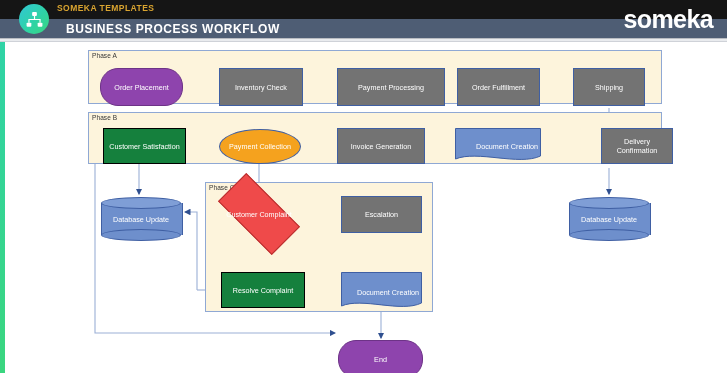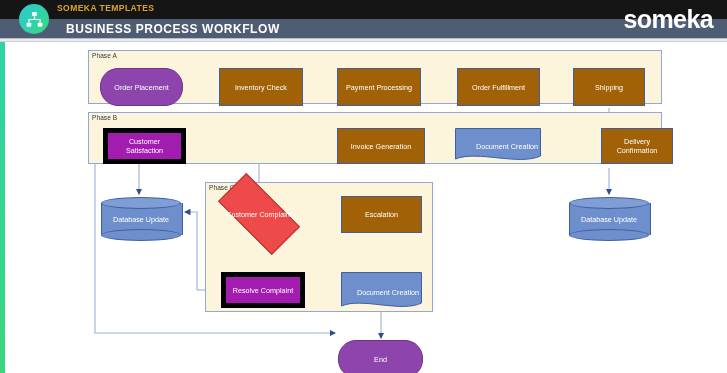--- a/index.html
+++ b/index.html
@@ -40,23 +40,23 @@
 
   
   .phase{position:absolute;background:#fdf4dc;border:1px solid #8fa8d4;box-sizing:border-box;}
   .phase-label{position:absolute;left:3px;top:1px;font-size:6.5px;color:#333;letter-spacing:.1px;}
 
   
   .node{position:absolute;box-sizing:border-box;display:flex;align-items:center;
         justify-content:center;text-align:center;color:#ffffff;font-size:7.2px;
         line-height:9px;padding:0 3px;}
 
-  .n-rect{background:#a16207;border:1px solid #3f5fa3;}
+  .n-rect{background:#737373;border:1px solid #3f5fa3;}
   .n-term{background:#8e44ad;border:1px solid #6d3387;border-radius:18px;}
-  .n-green{background:#a21caf;border:5px solid #000000;}
+  .n-green{background:#15803d;border:1px solid #000000;}
 
   
   .n-ellipse{background:#f5a21e;border:1px solid #3f5fa3;border-radius:50%;}
 
   
   .n-diamond{background:transparent;border:none;text-align:right;}
   .n-diamond .dia{position:absolute;inset:0;background:#ef4a4a;border:1px solid #b72f2f;
         transform:rotate(45deg);}
   .n-diamond .dtxt{position:relative;z-index:2;color:#fff;font-size:7.2px;line-height:9px;}
 
@@ -166,36 +166,39 @@
     </div>
 
     <div class="node n-term" style="left:95px;top:26px;width:83px;height:38px;">
       <span>Order Placement</span>
     </div>
 
     <div class="node n-rect" style="left:214px;top:26px;width:84px;height:38px;">
       <span>Inventory Check</span>
     </div>
 
-    <div class="node n-rect" style="left:332px;top:26px;width:84px;height:38px;">
+    <div class="node n-rect" style="left:332px;top:26px;width:108px;height:38px;">
       <span>Payment Processing</span>
     </div>
 
     <div class="node n-rect" style="left:452px;top:26px;width:83px;height:38px;">
       <span>Order Fulfillment</span>
     </div>
 
     <div class="node n-rect" style="left:568px;top:26px;width:72px;height:38px;">
       <span>Shipping</span>
     </div>
 
     <div class="node n-green" style="left:98px;top:86px;width:83px;height:36px;">
       <span>Customer Satisfaction</span>
     </div>
 
+    <div class="node n-ellipse" style="left:214px;top:87px;width:82px;height:35px;">
+      <span>Payment Collection</span>
+    </div>
 
     <div class="node n-rect" style="left:332px;top:86px;width:88px;height:36px;text-align:right;">
       <span>Invoice Generation</span>
     </div>
 
     <div class="node n-doc" style="left:450px;top:86px;width:86px;height:36px;">
       <svg width="86" height="36" viewBox="0 0 86 36" preserveAspectRatio="none" aria-hidden="true">
         <path d="M0.5,0.5 H85.5 V28 C64,38 22,22 0.5,31 Z" fill="#6e8fcc" stroke="#3f5fa3" stroke-width="1"></path>
       </svg>
       <span class="dtxt">Document Creation</span>

